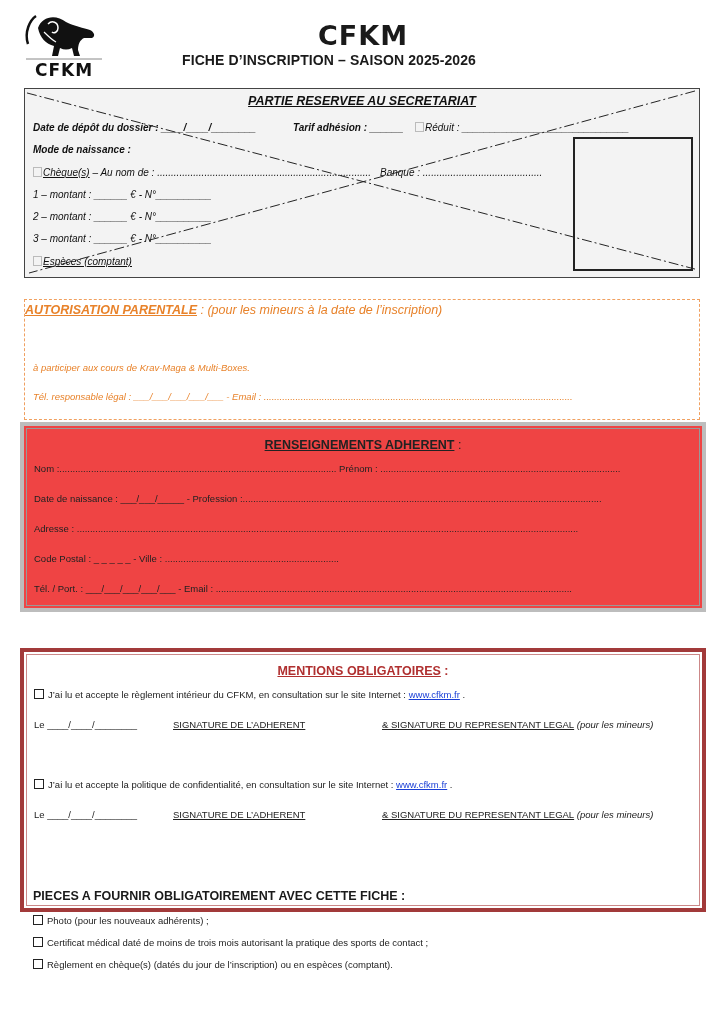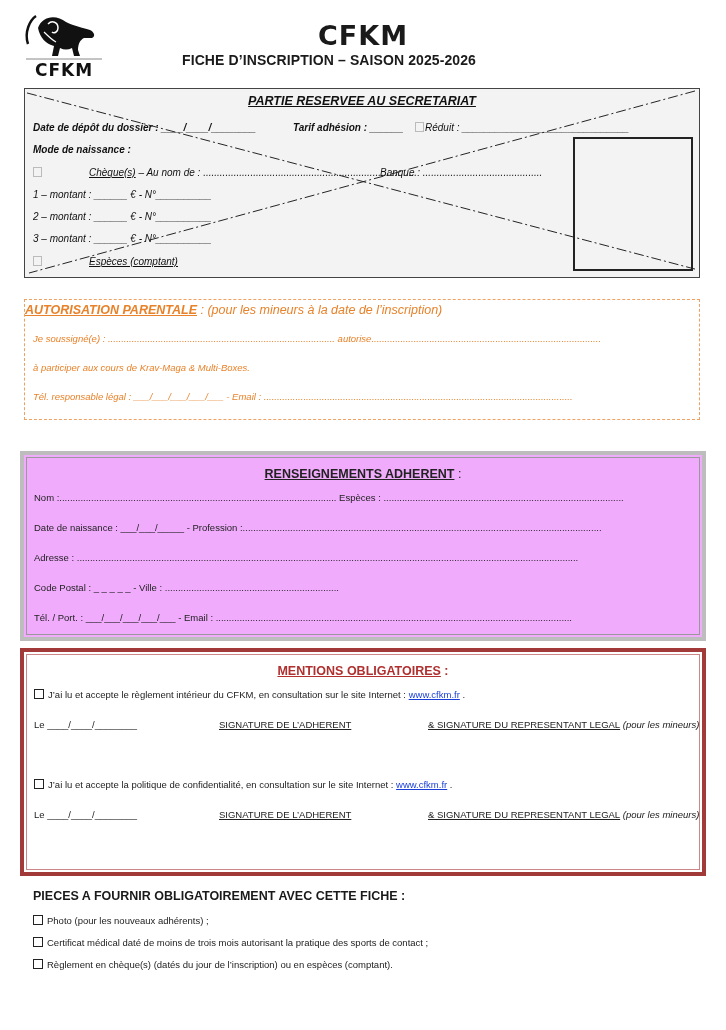--- a/index.html
+++ b/index.html
@@ -11,45 +11,45 @@
   #logo-left { left:14px; top:6px; width:100px; height:74px; }
   #brand-title { left:0; width:726px; top:20px; text-align:center; }
   #page-title { left:0; width:658px; top:52px; text-align:center;
                 font-size:14px; font-weight:bold; letter-spacing:0.1px; }
 
   
   #sec-box { left:24px; top:88px; width:676px; height:190px; background:#f3f3f3;
              border:1.5px solid #444; box-sizing:border-box; }
   .sec-text { position:absolute; font-size:10px; font-style:italic; color:#111; white-space:nowrap; }
   .b { font-weight:bold; }
-  .u { text-decoration:underline;margin-left:46px; }
+  .u { text-decoration:underline; }
   #sec-title { left:0; width:100%; top:5px; text-align:center; font-size:12.5px;
                font-weight:bold; font-style:italic; text-decoration:underline; }
   #photo-box { position:absolute; left:548px; top:48px; width:120px; height:134px;
                border:2.5px solid #222; box-sizing:border-box; }
   #sec-cross { position:absolute; left:0; top:0; width:100%; height:100%; }
   .tinybox { display:inline-block; width:7px; height:8px; border:1px solid #bbb; vertical-align:-1px; margin-right:1px; }
 
   
   #auth-box { left:24px; top:299px; width:676px; height:121px;
               border:1.5px dashed #f0a060; box-sizing:border-box; }
   .auth-text { position:absolute; font-size:9.5px; font-style:italic; color:#e8822a; white-space:nowrap; }
   #auth-title { left:0; width:100%; top:3px; text-align:left; font-size:12.5px; font-style:italic; color:#e8822a; }
   #auth-title .hd { font-weight:bold; text-decoration:underline; }
 
   
-  #info-box { left:20px; top:451px; width:686px; height:190px;
-              border:4px solid #bdbdbd; box-sizing:border-box; background:#f0abfc; }
+  #info-box { left:20px; top:422px; width:686px; height:190px;
+              border:4px solid #bdbdbd; box-sizing:border-box; background:#ef4444; }
   #info-inner { position:absolute; left:2px; top:2px; right:2px; bottom:2px; border:1px solid #999; }
   .info-text { position:absolute; font-size:9.5px; color:#222; white-space:nowrap; }
   #info-title { left:0; width:100%; top:9px; text-align:center; font-size:12.5px; }
   #info-title .hd { font-weight:bold; text-decoration:underline; }
 
   
-  #mentions-box { left:20px; top:648px; width:686px; height:228px;
+  #mentions-box { left:20px; top:648px; width:686px; height:264px;
                   border:4px solid #a23a3a; box-sizing:border-box; background:#fff; }
   #mentions-inner { position:absolute; left:2px; top:2px; right:2px; bottom:2px; border:1px solid #c88; }
   .men-text { position:absolute; font-size:9.5px; color:#222; white-space:nowrap; }
   #men-title { left:0; width:100%; top:9px; text-align:center; font-size:12.5px; color:#b03030; font-weight:bold; }
   #men-title .hd { text-decoration:underline; }
   a.lnk { color:#1a3fd6; text-decoration:underline; }
   .cb { display:inline-block; width:8px; height:8px; border:1.2px solid #222; vertical-align:-1px; margin-right:4px; }
 
   
   #pieces-title { left:33px; top:889px; font-size:12.5px; font-weight:bold; }
@@ -99,31 +99,30 @@
   <svg id="sec-cross" viewBox="0 0 676 190" preserveAspectRatio="none">
     <line x1="2" y1="4" x2="672" y2="182" stroke="#222" stroke-width="1" stroke-dasharray="10,3,2,3"></line>
     <line x1="672" y1="2" x2="4" y2="186" stroke="#222" stroke-width="1" stroke-dasharray="10,3,2,3"></line>
   </svg>
 </div>
 
 <div id="auth-box" class="abs">
   <div id="auth-title" class="auth-text">
     <span class="hd">AUTORISATION PARENTALE</span><span> : (pour les mineurs à la date de l’inscription)</span>
   </div>
-  <div class="auth-text" style="left:8px;top:33px;">Je soussigné(e) : ...................................................................................... autorise.......................................................................................</div>
   <div class="auth-text" style="left:8px;top:62px;">à participer aux cours de Krav-Maga &amp; Multi-Boxes.</div>
   <div class="auth-text" style="left:8px;top:91px;">Tél. responsable légal : ___/___/___/___/___ - Email : .....................................................................................................................</div>
 </div>
 
 <div id="info-box" class="abs">
   <div id="info-inner">
     <div id="info-title" class="info-text">
       <span class="hd">RENSEIGNEMENTS ADHERENT</span><span> :</span>
     </div>
-    <div class="info-text" style="left:7px;top:34px;">Nom :......................................................................................................... Espèces : ...........................................................................................</div>
+    <div class="info-text" style="left:7px;top:34px;">Nom :......................................................................................................... Prénom : ...........................................................................................</div>
     <div class="info-text" style="left:7px;top:64px;">Date de naissance : ___/___/_____ - Profession :........................................................................................................................................</div>
     <div class="info-text" style="left:7px;top:124px;">Code Postal : _ _ _ _ _ - Ville : ..................................................................</div>
     <div class="info-text" style="left:7px;top:94px;">Adresse : ..............................................................................................................................................................................................</div>
     <div class="info-text" style="left:7px;top:154px;">Tél. / Port. : ___/___/___/___/___ - Email : .......................................................................................................................................</div>
   </div>
 </div>
 
 <div id="mentions-box" class="abs">
   <div id="mentions-inner">
     <div id="men-title" class="men-text">

